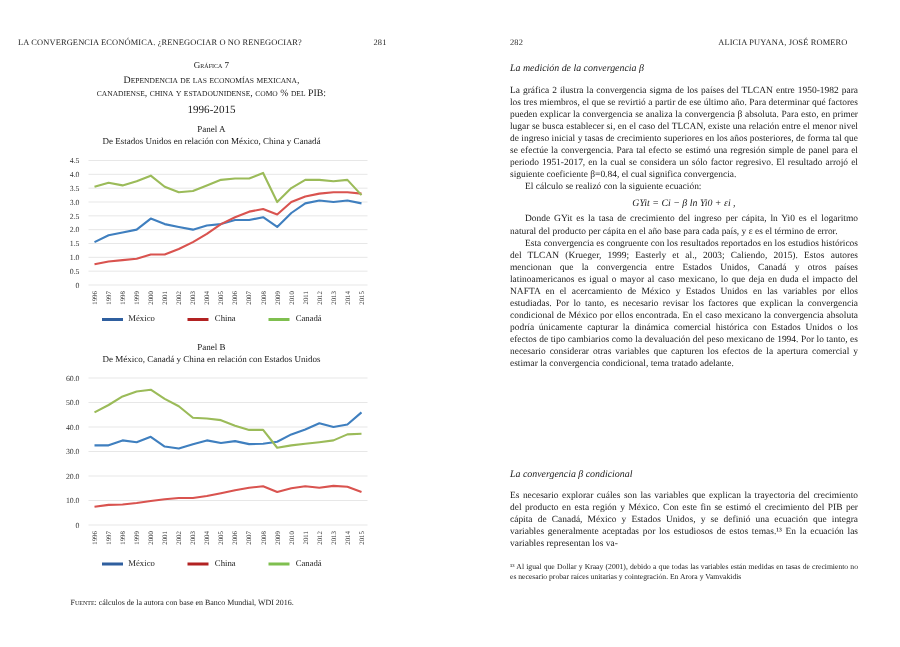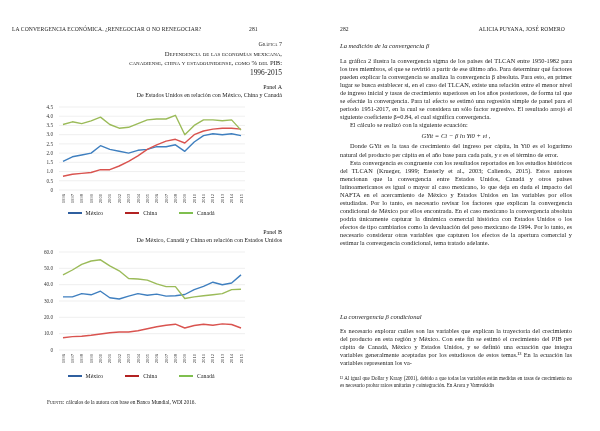--- a/index.html
+++ b/index.html
@@ -5,21 +5,21 @@
   html, body { margin: 0; padding: 0; background: #ffffff; }
   body { width: 600px; height: 431px; position: relative; overflow: hidden; font-family: "Liberation Serif", "DejaVu Serif", serif; color: #1a1a1a; }
   .page { position: absolute; top: 0; height: 431px; }
   .page-left { left: 0; width: 300px; }
   .page-right { left: 300px; width: 300px; }
   .running-head { position: absolute; top: 26px; font-size: 5.6px; letter-spacing: 0.1px; text-transform: uppercase; }
   .rh-left-title { left: 12px; }
   .rh-left-num { left: 249px; }
   .rh-right-num { left: 40px; }
   .rh-right-title { right: 35px; }
-  .caption { position: absolute; left: 0; width: 282px; text-align: right; }
+  .caption { position: absolute; left: 0; width: 282px; text-align: center; }
   .fig-label { top: 41px; font-size: 6px; font-variant: small-caps; }
   .fig-title { top: 49px; font-size: 6.6px; font-variant: small-caps; line-height: 9px; }
   .fig-years { top: 68px; font-size: 7.4px; }
   .panel-label { font-size: 6px; }
   .panel-sub { font-size: 6px; }
   .chart { position: absolute; left: 0; }
   .legend { position: absolute; left: 0; width: 282px; display: flex; justify-content: center; gap: 22px; font-size: 5.8px; }
   .legend-item { display: flex; align-items: center; gap: 4px; }
   .legend-swatch { width: 14px; height: 1.3px; display: inline-block; }
   .source { position: absolute; left: 47px; top: 399px; font-size: 5.3px; }

